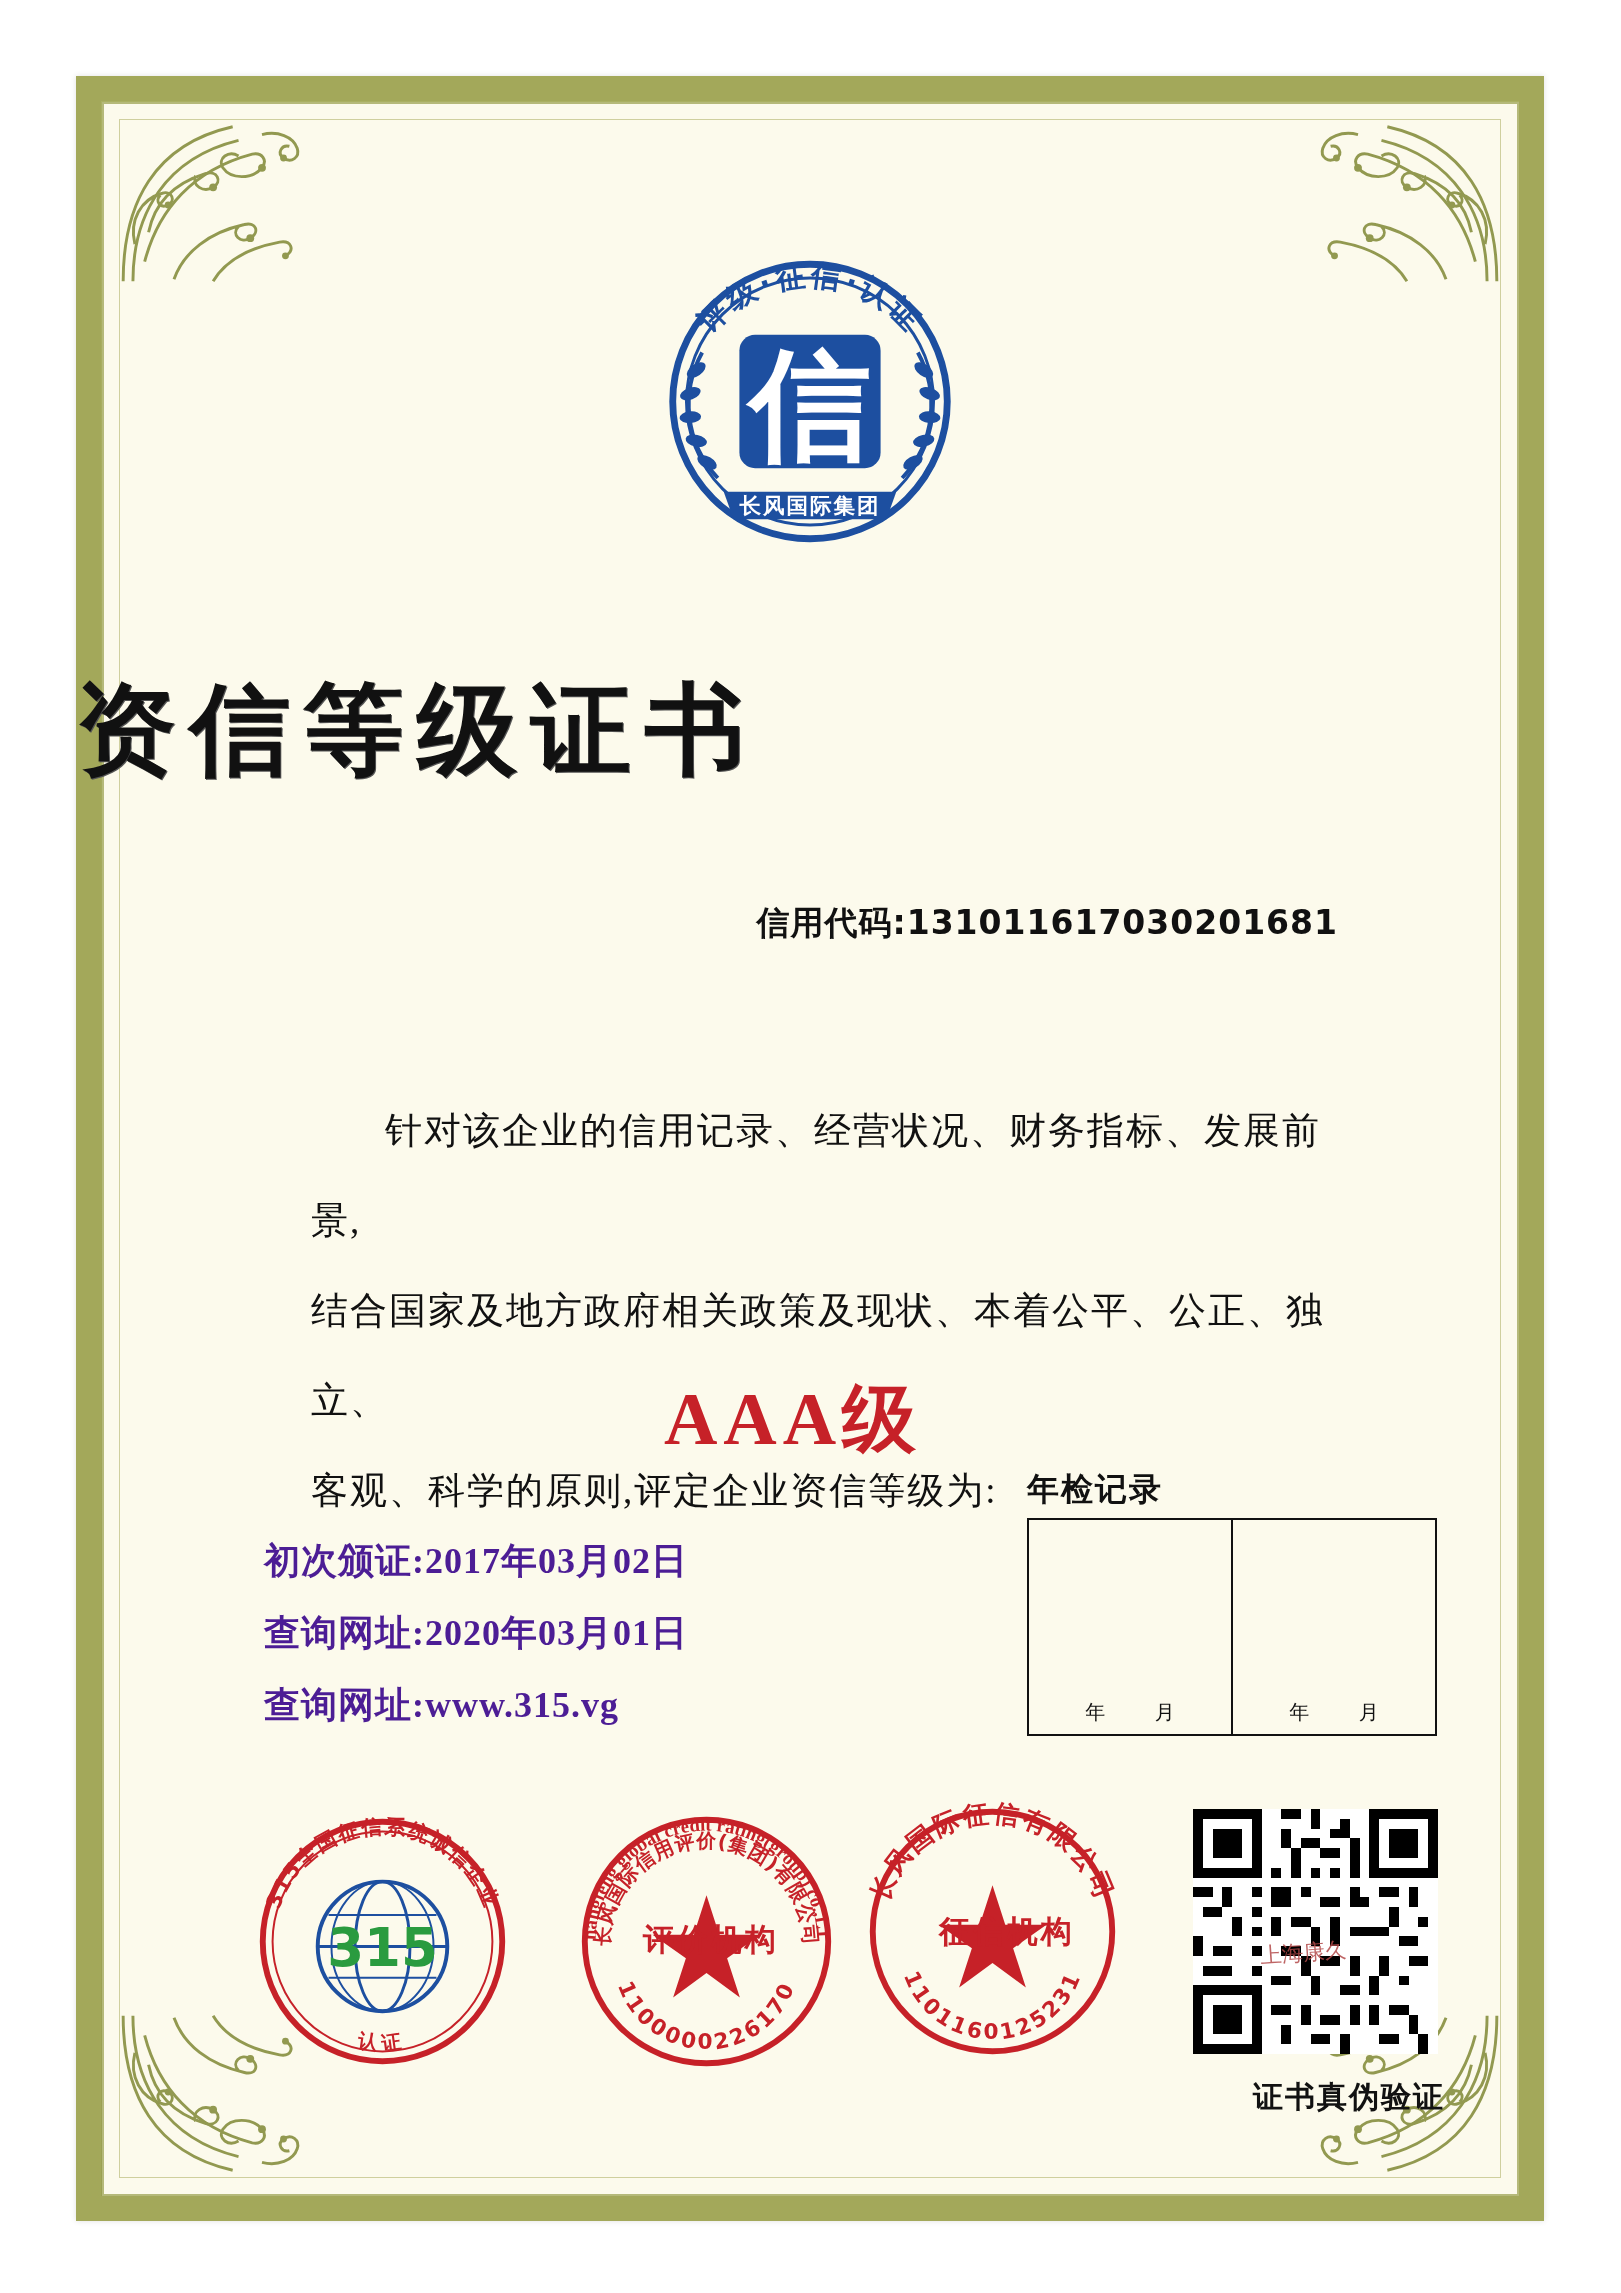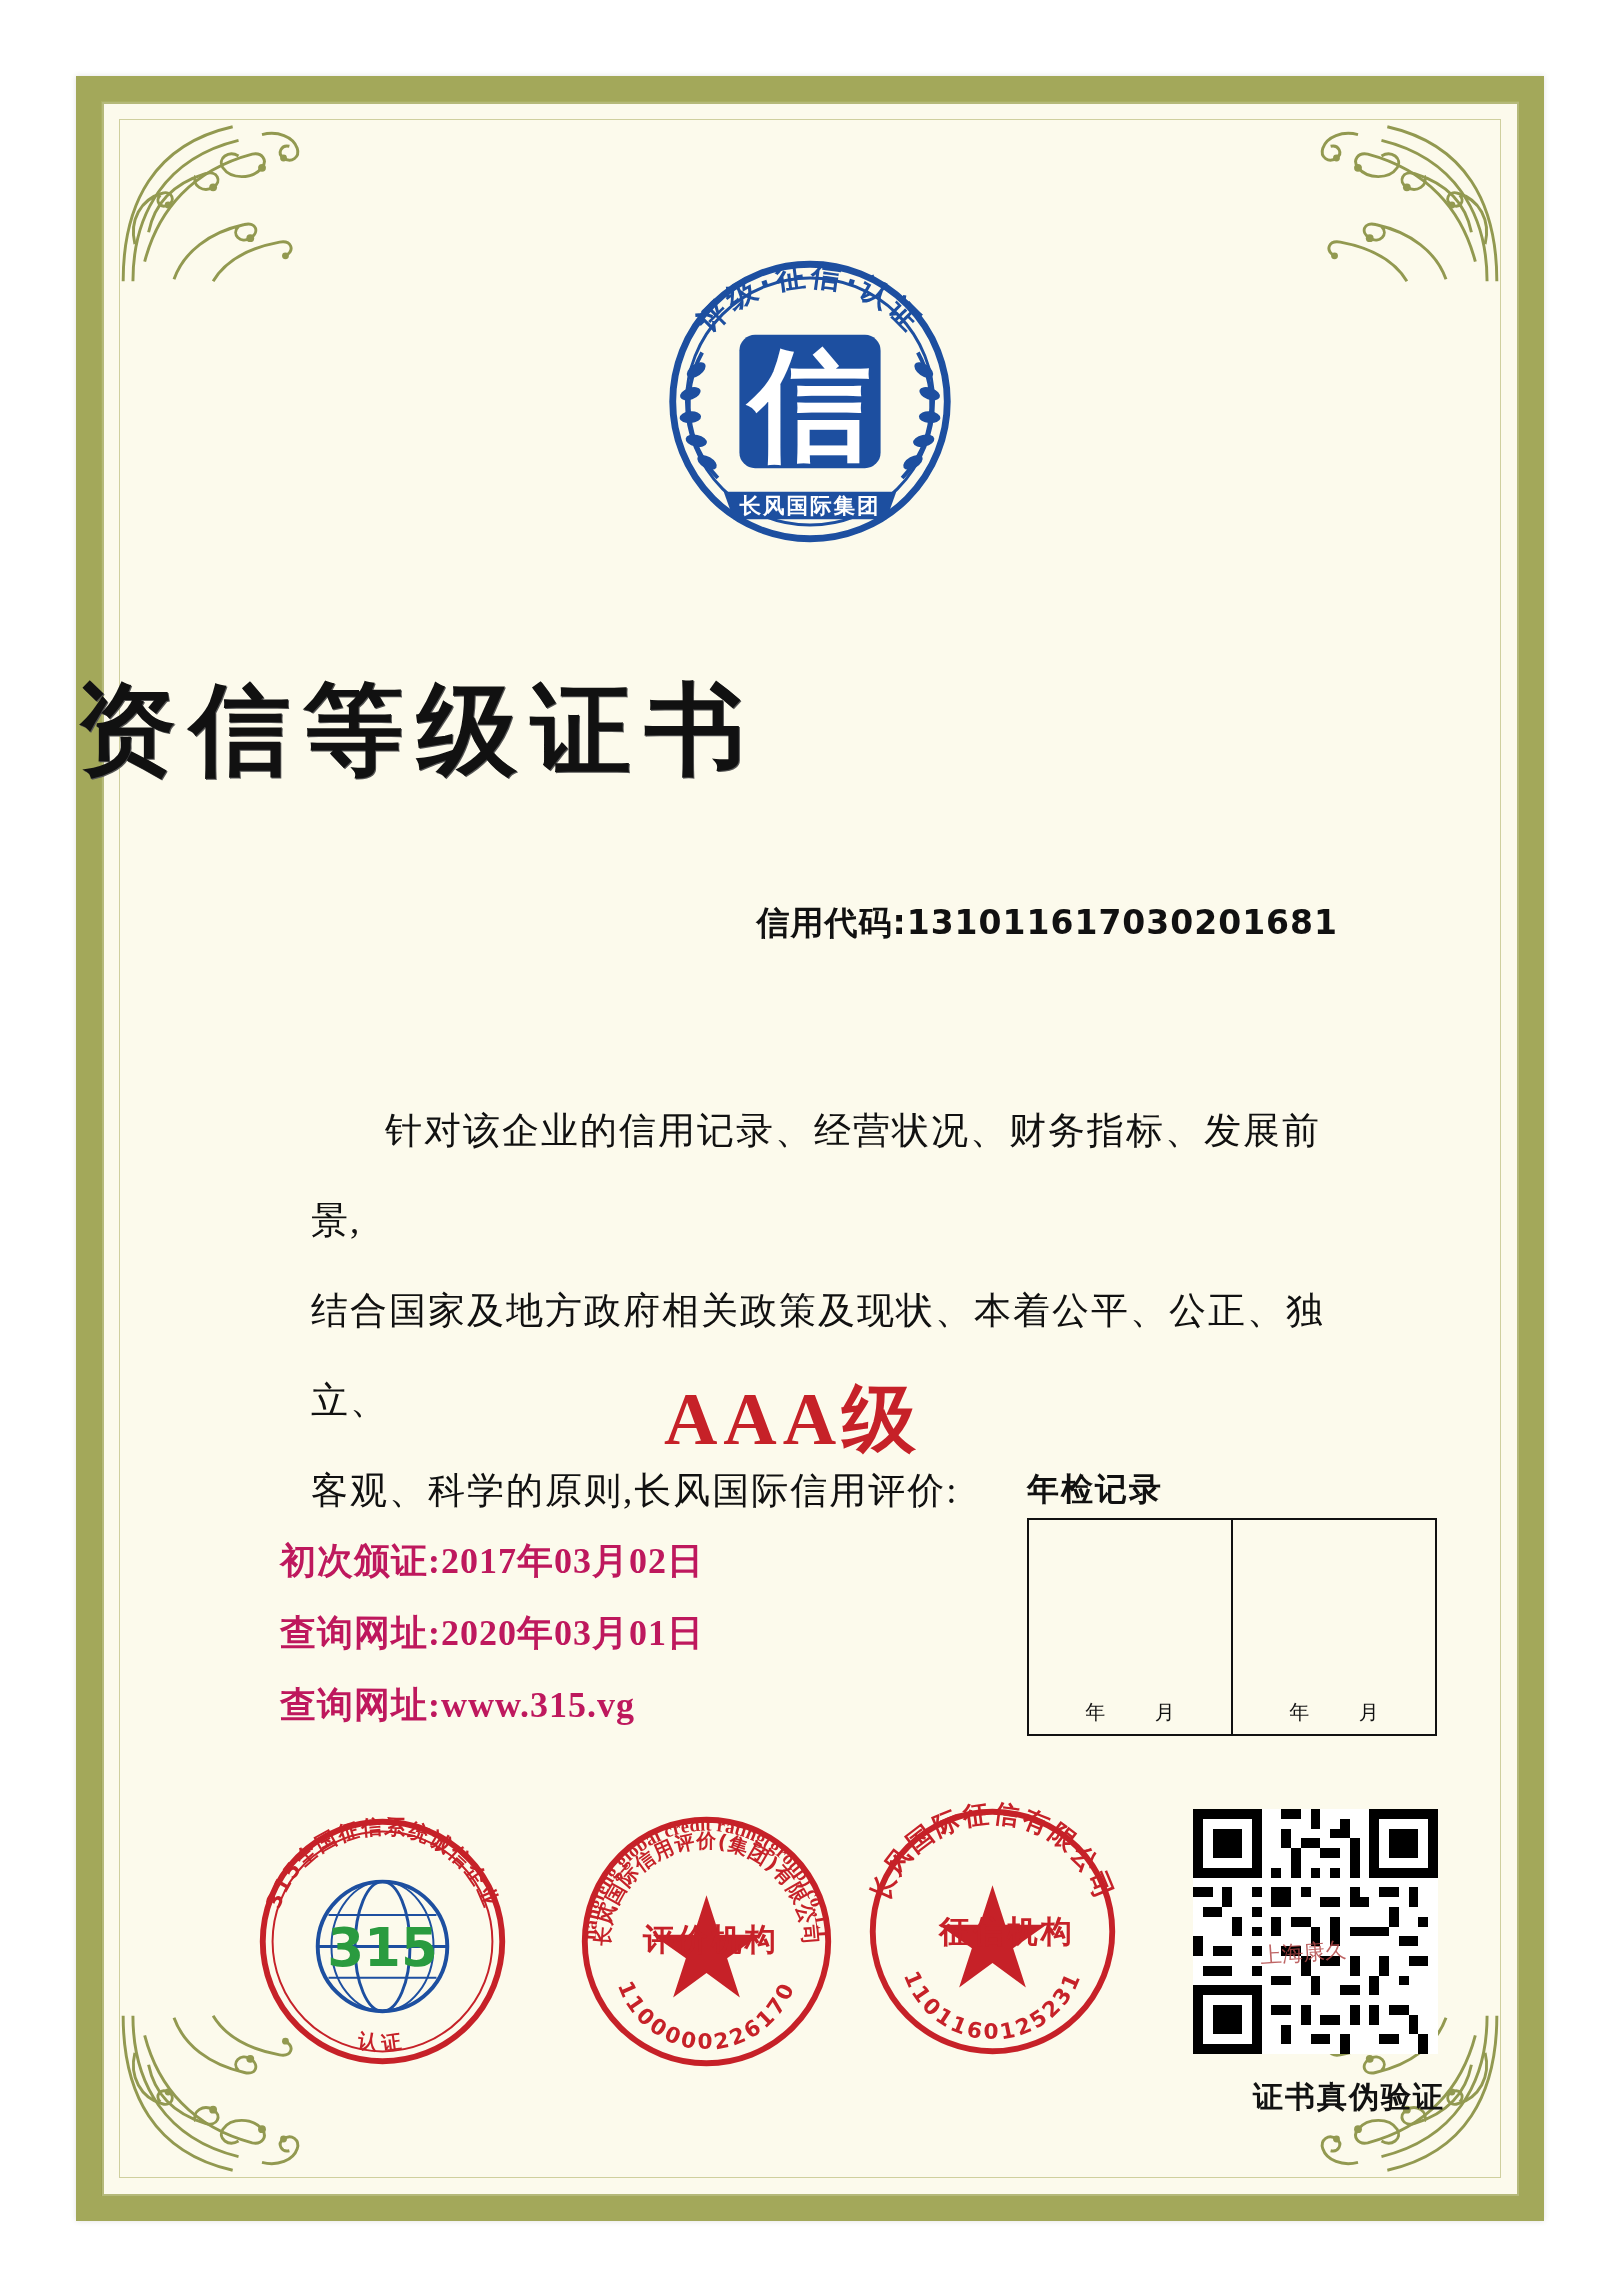--- a/index.html
+++ b/index.html
@@ -133,27 +133,27 @@
     font-family: "Liberation Serif", serif;
     font-weight: bold;
     font-size: 74px;
     color: #c62128;
     letter-spacing: 5.9px;
   }
 
   
   .issue-info {
     position: absolute;
-    left: 204px;
+    left: 188px;
     top: 1449px;
     font-family: "Liberation Serif", serif;
     font-weight: bold;
     font-size: 36px;
     line-height: 72px;
-    color: #be185d;
+    color: #4c1d95;
     letter-spacing: 1px;
   }
   .issue-info div { white-space: nowrap; }
 
   
   .annual {
     position: absolute;
     left: 951px;
     top: 1392px;
     width: 421px;
@@ -383,21 +383,21 @@
     <div class="title">资信等级证书</div>
 
     <div class="credit-code">
       <span>信用代码:</span><span>131011617030201681</span>
     </div>
 
 
     <div class="body-text">
       <p class="indent">针对该企业的信用记录、经营状况、财务指标、发展前景,</p>
       <p>结合国家及地方政府相关政策及现状、本着公平、公正、独立、</p>
-      <p>客观、科学的原则,长风国际信用评价:</p>
+      <p>客观、科学的原则,评定企业资信等级为:</p>
     </div>
 
     <div class="grade">AAA级</div>
 
     <div class="issue-info">
       <div>初次颁证:2017年03月02日</div>
       <div>查询网址:2020年03月01日</div>
       <div>查询网址:www.315.vg</div>
     </div>
 

